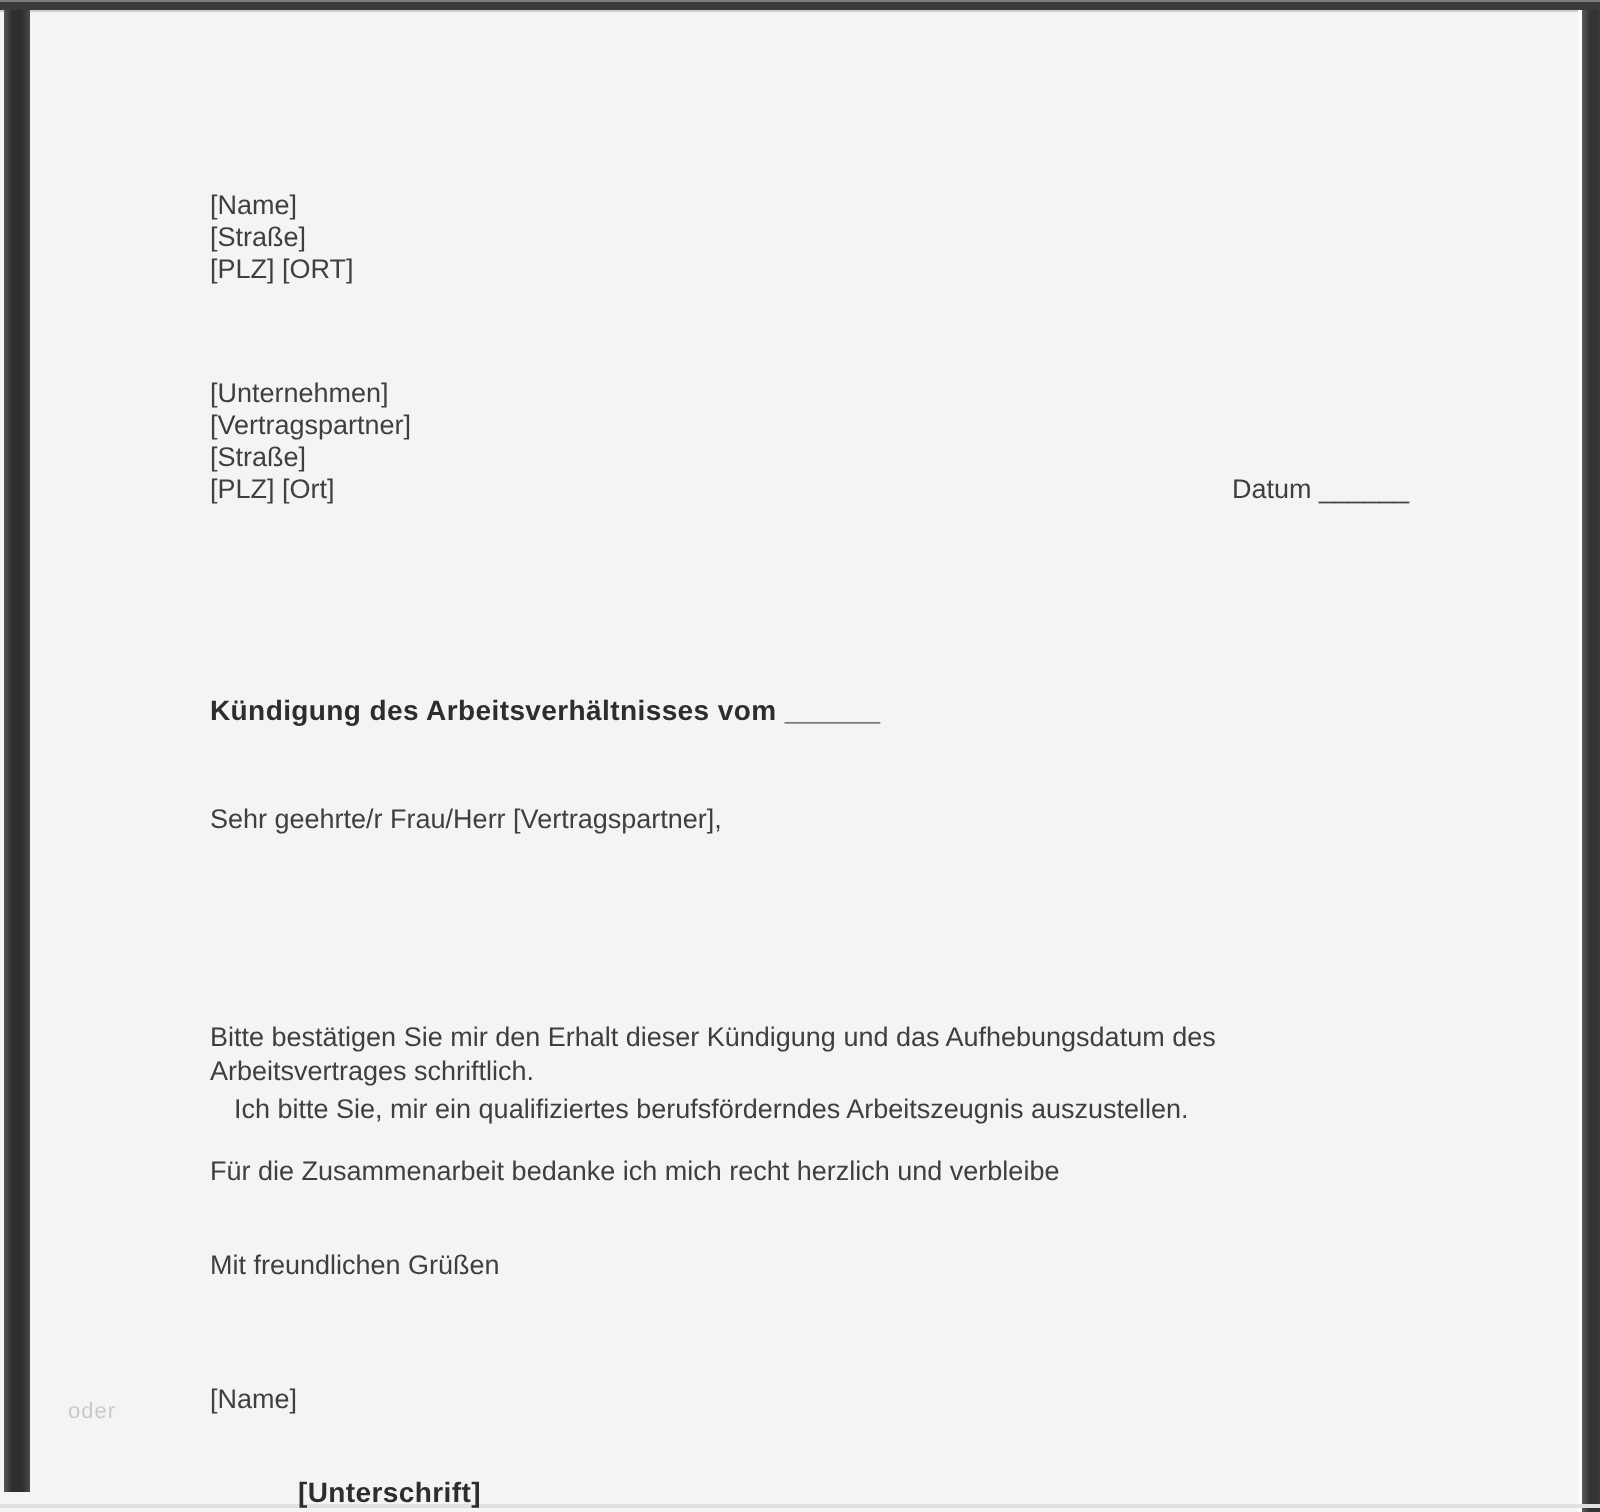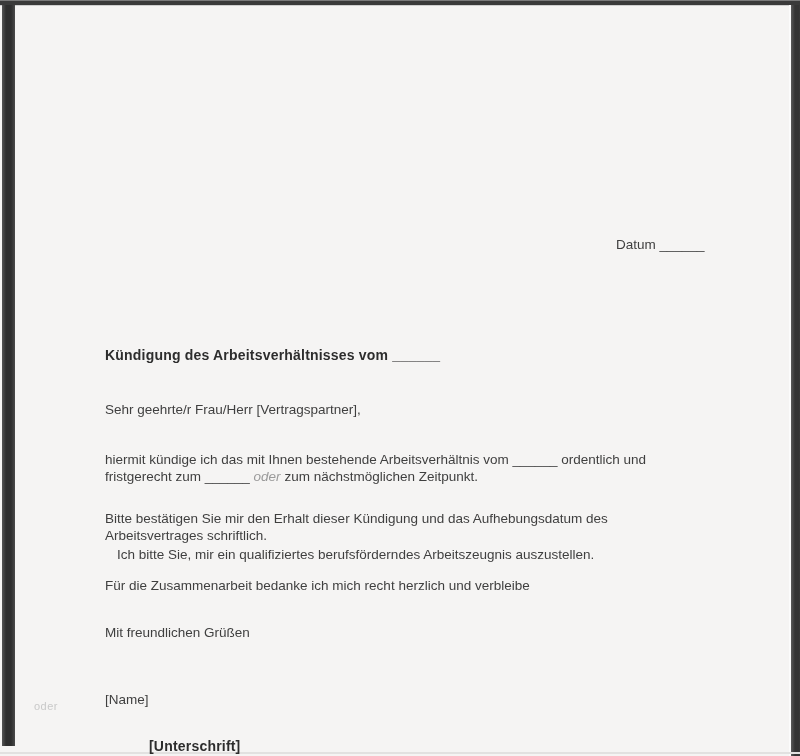--- a/index.html
+++ b/index.html
@@ -69,29 +69,35 @@
 
 <div class="canvas">
 
   <div class="bar-top"></div>
   <div class="bar-left"></div>
   <div class="bar-right"></div>
   <div class="bar-bottom"></div>
 
   <div class="watermark">oder</div>
 
+  <div class="txt sender"><span>[Name]</span>
+<span>[Straße]</span>
+<span>[PLZ] [ORT]</span></div>
 
+  <div class="txt recipient"><span>[Unternehmen]</span>
+<span>[Vertragspartner]</span>
+<span>[Straße]</span>
+<span>[PLZ] [Ort]</span></div>
 
   <div class="txt datum">Datum ______</div>
 
   <div class="txt subject bold">Kündigung des Arbeitsverhältnisses vom ______</div>
 
   <div class="txt salutation">Sehr geehrte/r Frau/Herr [Vertragspartner],</div>
 
-  <div class="txt para p1"><span>hiermit kündige ich das mit Ihnen bestehende Arbeitsverhältnis vom ______ ordentlich und fristgerecht zum ______ </span><span class="italic-muted">oder</span><span> zum nächstmöglichen Zeitpunkt.</span></div>
 
   <div class="txt para p2">Bitte bestätigen Sie mir den Erhalt dieser Kündigung und das Aufhebungsdatum des Arbeitsvertrages schriftlich.</div>
 
   <div class="txt para p3">Ich bitte Sie, mir ein qualifiziertes berufsförderndes Arbeitszeugnis auszustellen.</div>
 
   <div class="txt para p4">Für die Zusammenarbeit bedanke ich mich recht herzlich und verbleibe</div>
 
   <div class="txt closing">Mit freundlichen Grüßen</div>
 
   <div class="txt sig-name">[Name]</div>

